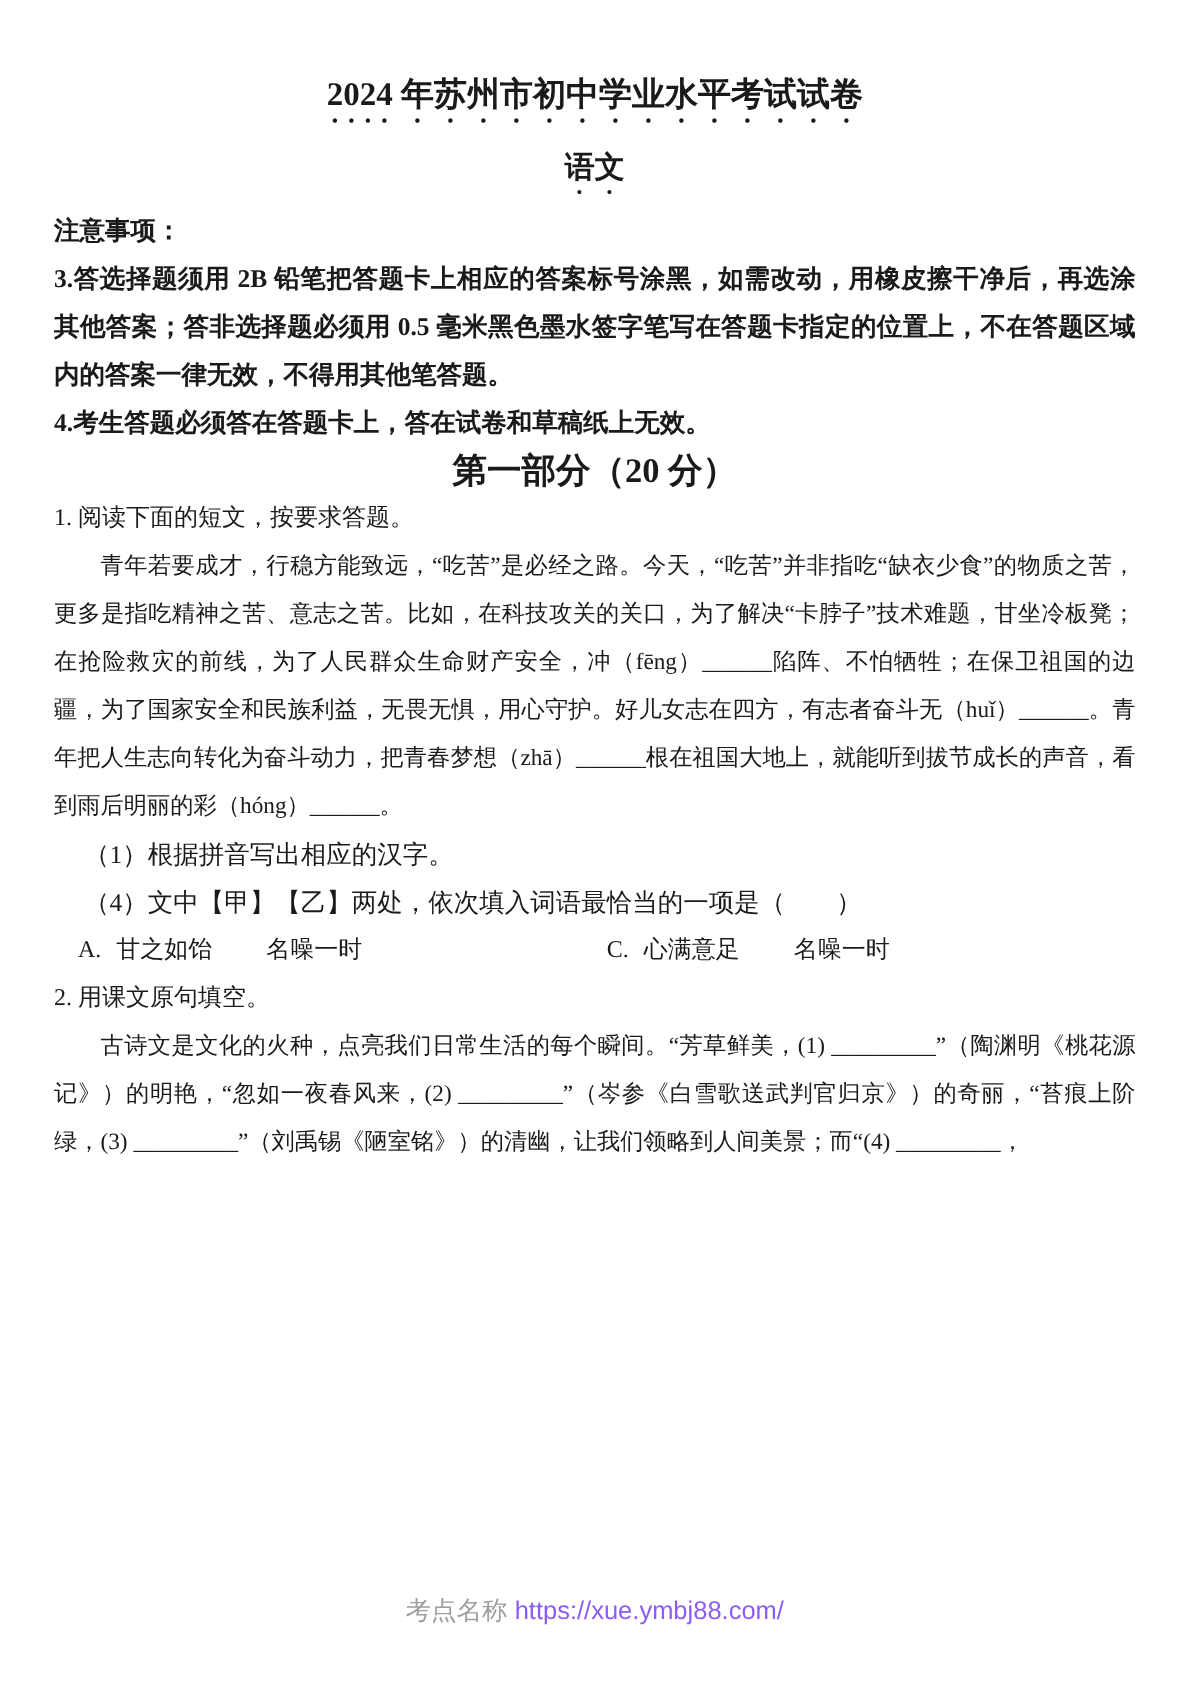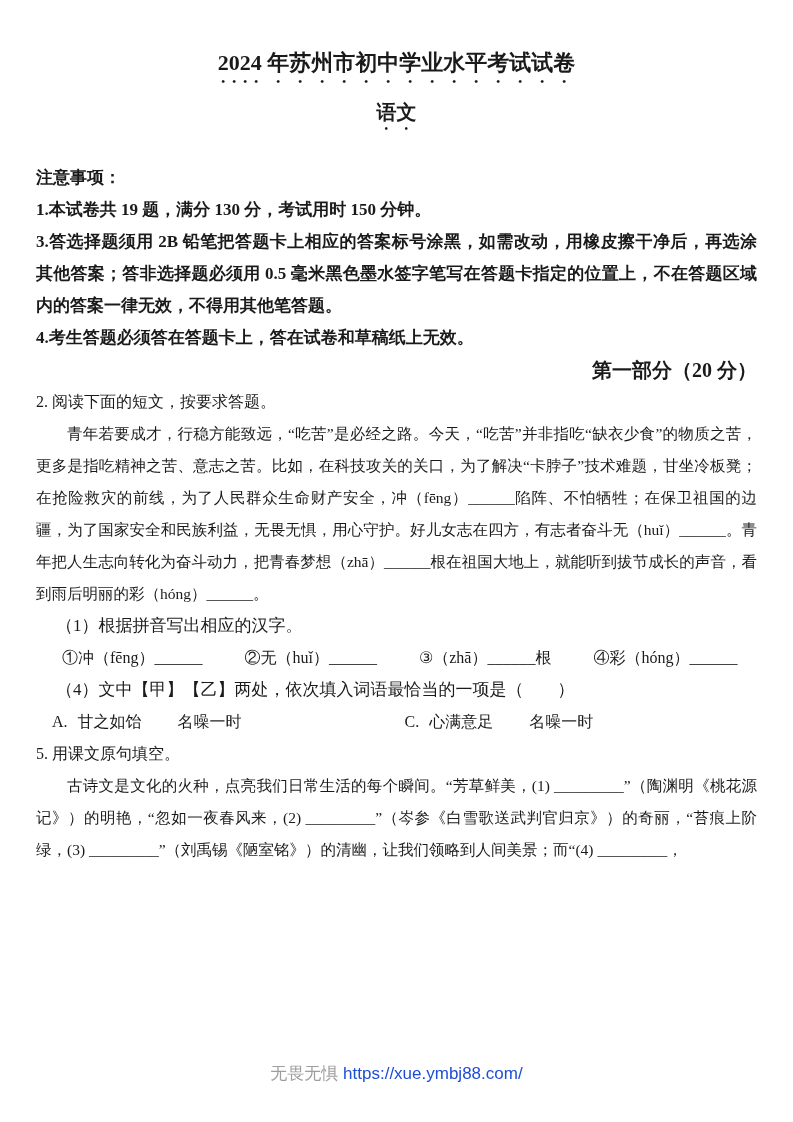--- a/index.html
+++ b/index.html
@@ -22,27 +22,27 @@
     margin: 10px 0 0 0; text-align: center;
     font-size: 20px; line-height: 30px; font-weight: 700;
   }
   .em-dots {
     -webkit-text-emphasis: filled dot #1a1a1a;
     -webkit-text-emphasis-position: under right;
     text-emphasis: filled dot #1a1a1a;
     text-emphasis-position: under right;
   }
 
-  .notice { margin-top: 28px; font-weight: 700; font-size: 17px; }
+  .notice { margin-top: 4px; font-weight: 700; font-size: 17px; }
   .notice-heading { margin: 0; line-height: 32px; }
   .notice-item { margin: 0; line-height: 32px; text-align: justify; }
 
   .part-heading {
-    margin: 0; text-align: right;
-    font-weight: 700; font-size: 20px; line-height: 32px; font-family: Liberation Serif, serif;
+    margin: 0; text-align: center;
+    font-weight: 700; font-size: 23px; line-height: 32px; font-family: Liberation Serif, serif;
   }
 
   .q-lead { margin: 0; font-size: 16px; line-height: 32px; }
 
   .passage {
     margin: 0; font-size: 15.5px; line-height: 32px;
     text-indent: 2em; text-align: justify;
   }
 
   .sub-label { margin: 0; font-size: 17px; line-height: 32px; padding-left: 20px; }
@@ -66,64 +66,57 @@
     margin: 0; font-size: 15.5px; line-height: 32px;
     text-indent: 2em; text-align: justify;
   }
 
   .footer {
     position: absolute; left: 0; top: 1062px; width: 100%;
     text-align: center;
     font-family: "Liberation Sans", "DejaVu Sans", sans-serif;
     font-size: 17px; color: #9e9e9e;
   }
-  .footer a { color: #1d4ed8; text-decoration: none; }
+  .footer a { color: #8b5cf6; text-decoration: none; }
 </style>
 </head>
 <body>
 
 <div class="page">
 
   <h1 class="doc-title em-dots">2024 年苏州市初中学业水平考试试卷</h1>
   <h2 class="doc-subject em-dots">语文</h2>
 
   <div class="notice">
     <p class="notice-heading">注意事项：</p>
-    <p class="notice-item">1.本试卷共 19 题，满分 130 分，考试用时 150 分钟。</p>
     <p class="notice-item">3.答选择题须用 2B 铅笔把答题卡上相应的答案标号涂黑，如需改动，用橡皮擦干净后，再选涂其他答案；答非选择题必须用 0.5 毫米黑色墨水签字笔写在答题卡指定的位置上，不在答题区域内的答案一律无效，不得用其他笔答题。</p>
     <p class="notice-item">4.考生答题必须答在答题卡上，答在试卷和草稿纸上无效。</p>
   </div>
 
   <p class="part-heading">第一部分（20 分）</p>
 
-  <p class="q-lead">2. 阅读下面的短文，按要求答题。</p>
+  <p class="q-lead">1. 阅读下面的短文，按要求答题。</p>
 
   <p class="passage">青年若要成才，行稳方能致远，“吃苦”是必经之路。今天，“吃苦”并非指吃“缺衣少食”的物质之苦，更多是指吃精神之苦、意志之苦。比如，在科技攻关的关口，为了解决“卡脖子”技术难题，甘坐冷板凳；在抢险救灾的前线，为了人民群众生命财产安全，冲（fēng）______陷阵、不怕牺牲；在保卫祖国的边疆，为了国家安全和民族利益，无畏无惧，用心守护。好儿女志在四方，有志者奋斗无（huǐ）______。青年把人生志向转化为奋斗动力，把青春梦想（zhā）______根在祖国大地上，就能听到拔节成长的声音，看到雨后明丽的彩（hóng）______。</p>
 
   <p class="sub-label">（1）根据拼音写出相应的汉字。</p>
 
-  <div class="pinyin-row">
-    <span>①冲（fēng）______</span>
-    <span>②无（huǐ）______</span>
-    <span>③（zhā）______根</span>
-    <span>④彩（hóng）______</span>
-  </div>
 
   <p class="sub-label">（4）文中【甲】【乙】两处，依次填入词语最恰当的一项是（　　）</p>
 
   <div class="options-grid">
     <div class="option">
       <span class="opt-label">A.</span><span class="opt-word1">甘之如饴</span><span class="opt-word2">名噪一时</span>
     </div>
     <div class="option">
       <span class="opt-label">C.</span><span class="opt-word1">心满意足</span><span class="opt-word2">名噪一时</span>
     </div>
   </div>
 
-  <p class="q-lead">5. 用课文原句填空。</p>
+  <p class="q-lead">2. 用课文原句填空。</p>
   <p class="q2-body">古诗文是文化的火种，点亮我们日常生活的每个瞬间。“芳草鲜美，(1) _________”（陶渊明《桃花源记》）的明艳，“忽如一夜春风来，(2) _________”（岑参《白雪歌送武判官归京》）的奇丽，“苔痕上阶绿，(3) _________”（刘禹锡《陋室铭》）的清幽，让我们领略到人间美景；而“(4) _________，</p>
 
 </div>
 
 <div class="footer">
-  <span>无畏无惧</span>
+  <span>考点名称</span>
   <a href="#">https://xue.ymbj88.com/</a>
 </div>
 
 </body></html>

